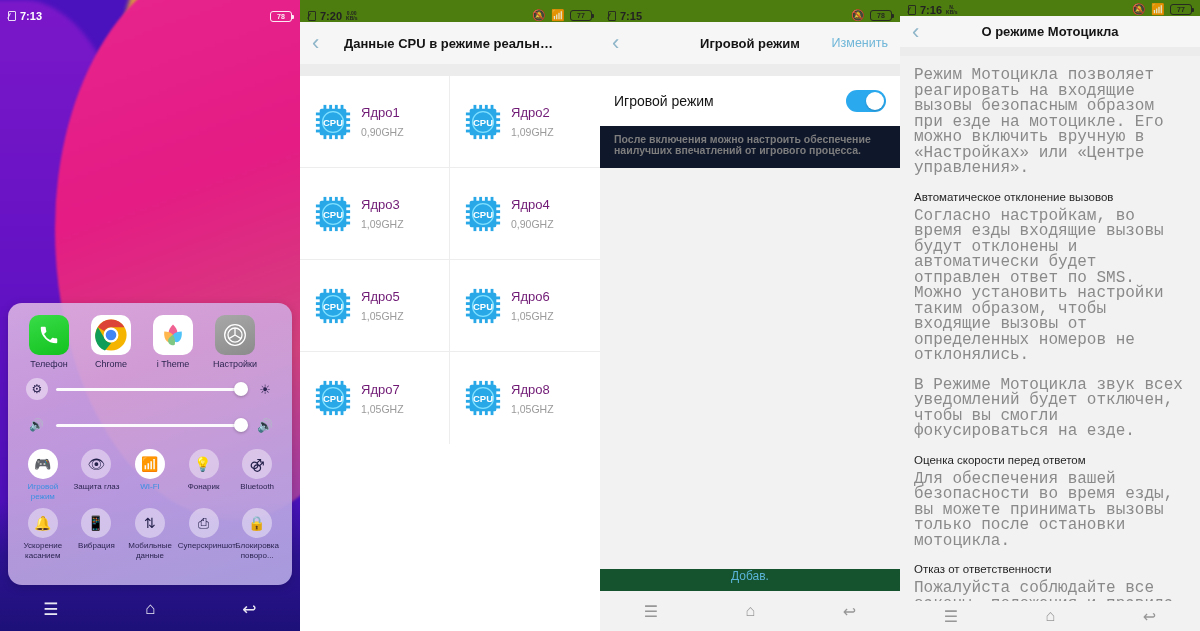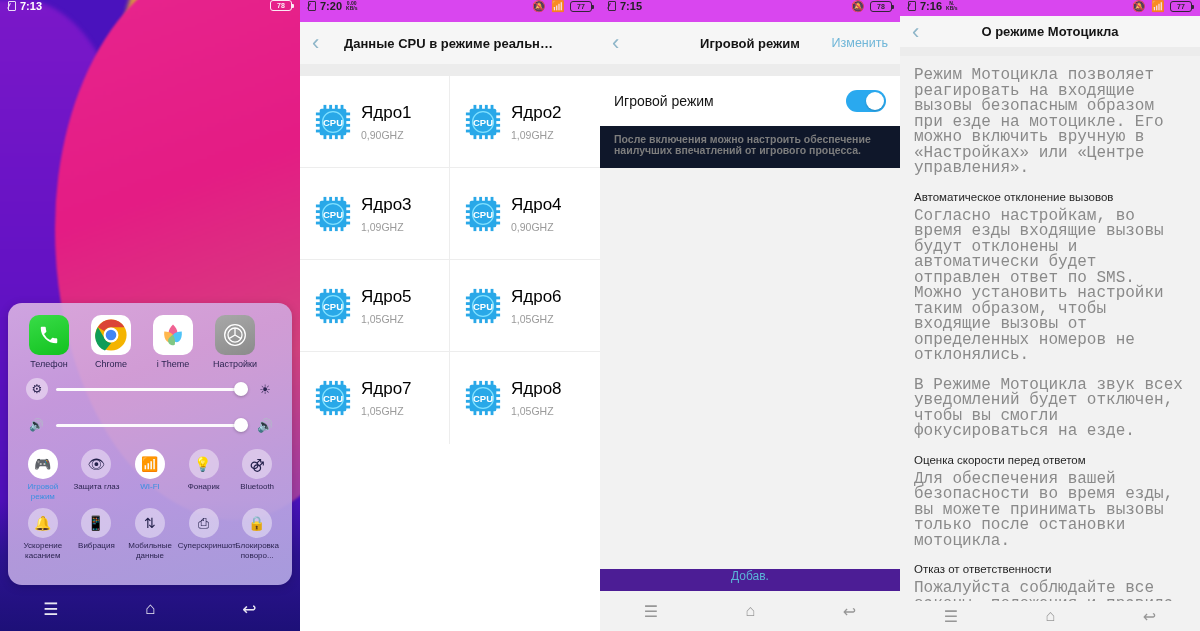--- a/index.html
+++ b/index.html
@@ -7,21 +7,21 @@
     width: 1200px; height: 631px;
     background: #ffffff;
     font-family: "Liberation Sans", sans-serif;
     overflow: hidden;
   }
   .board { display: flex; width: 1200px; height: 631px; }
   .panel { width: 300px; height: 631px; position: relative; overflow: hidden; }
 
   
   .statusbar {
-    height: 22px; display: flex; align-items: flex-start;
+    height: 22px; display: flex; align-items: flex-end;
     padding: 0 8px; font-size: 11px; font-weight: bold;
     position: relative; z-index: 6;
   }
   .sb-left { display: flex; align-items: center; gap: 4px; }
   .sb-right { margin-left: auto; display: flex; align-items: center; gap: 5px; }
   .sim {
     display: inline-block; width: 8px; height: 10px;
     border: 1px solid currentColor; border-radius: 1px;
     position: relative; opacity: .85;
   }
@@ -128,21 +128,21 @@
   .toggle-label.accent { color: #3a8fe0; }
 
   .navbar {
     position: absolute; left: 0; bottom: 0; width: 300px; height: 44px;
     display: flex; align-items: center; justify-content: space-around;
   }
   .nav-ico { font-size: 17px; opacity: .9; }
 
   
   .lightpanel { background: #f2f2f2; color: #1c1c1c; }
-  .lp-statusbar { background: #d946ef; color: #222; }
+  .lp-statusbar { background: #4d7c0f; color: #222; }
   .appbar {
     height: 42px; background: #f6f6f6; display: flex; align-items: center;
     padding: 0 12px; position: relative;
   }
   .backarrow { font-size: 22px; color: #8fb6c9; font-weight: 300; line-height: 1; }
   .appbar-title {
     position: absolute; left: 0; right: 0; text-align: center;
     font-size: 13px; font-weight: bold; color: #141414;
     padding: 0 44px; white-space: nowrap; overflow: hidden; text-overflow: ellipsis;
   }
@@ -154,21 +154,21 @@
   
   .cpu-grid { background: #fff; display: flex; flex-wrap: wrap; }
   .cpu-cell {
     width: 50%; height: 92px; display: flex; align-items: center; gap: 9px;
     padding: 0 6px 0 14px;
     border-right: 1px solid #ededed; border-bottom: 1px solid #ededed;
   }
   .cpu-cell:nth-child(2n) { border-right: none; }
   .cpu-cell:nth-child(7), .cpu-cell:nth-child(8) { border-bottom: none; }
   .cpu-ico { width: 38px; height: 38px; flex: none; }
-  .cpu-name { font-size: 17px; color: #000000; margin-bottom: 6px; }
+  .cpu-name { font-size: 13px; color: #701a75; margin-bottom: 6px; }
   .cpu-freq { font-size: 10.5px; color: #9a9a9a; }
   .cpu-rest { background: #fff; flex: 1; }
 
   
   .gm-row {
     background: #fff; height: 50px; display: flex; align-items: center;
     padding: 0 14px;
   }
   .gm-label { font-size: 14px; color: #141414; }
   .switch {
@@ -179,21 +179,21 @@
     position: absolute; right: 2px; top: 2px; width: 18px; height: 18px;
     border-radius: 50%; background: #fff; box-shadow: 0 1px 2px rgba(0,0,0,.2);
   }
   .gm-hint {
     background: #0f172a; padding: 8px 14px 12px;
     font-size: 10.5px; line-height: 11px; color: #7d7d7d; font-weight: bold;
   }
   .gm-body { background: #f2f2f2; flex: 1; }
   .gm-add {
     text-align: center; font-size: 12px; color: #5bb4d8;
-    padding-bottom: 8px; background: #4c1d95;
+    padding-bottom: 8px; background: #14532d;
   }
 
   
   .moto-body { background: #f2f2f2; padding: 12px 14px 4px; overflow: hidden; }
   .moto-para {
     font-size: 16px; line-height: 15.5px; color: #8a8a8a;
     margin-bottom: 14px; text-align: left; font-family: Liberation Mono, monospace;
   }
   .moto-h { font-size: 11.5px; color: #1f1f1f; margin-bottom: 6px; font-weight: normal; }
 

